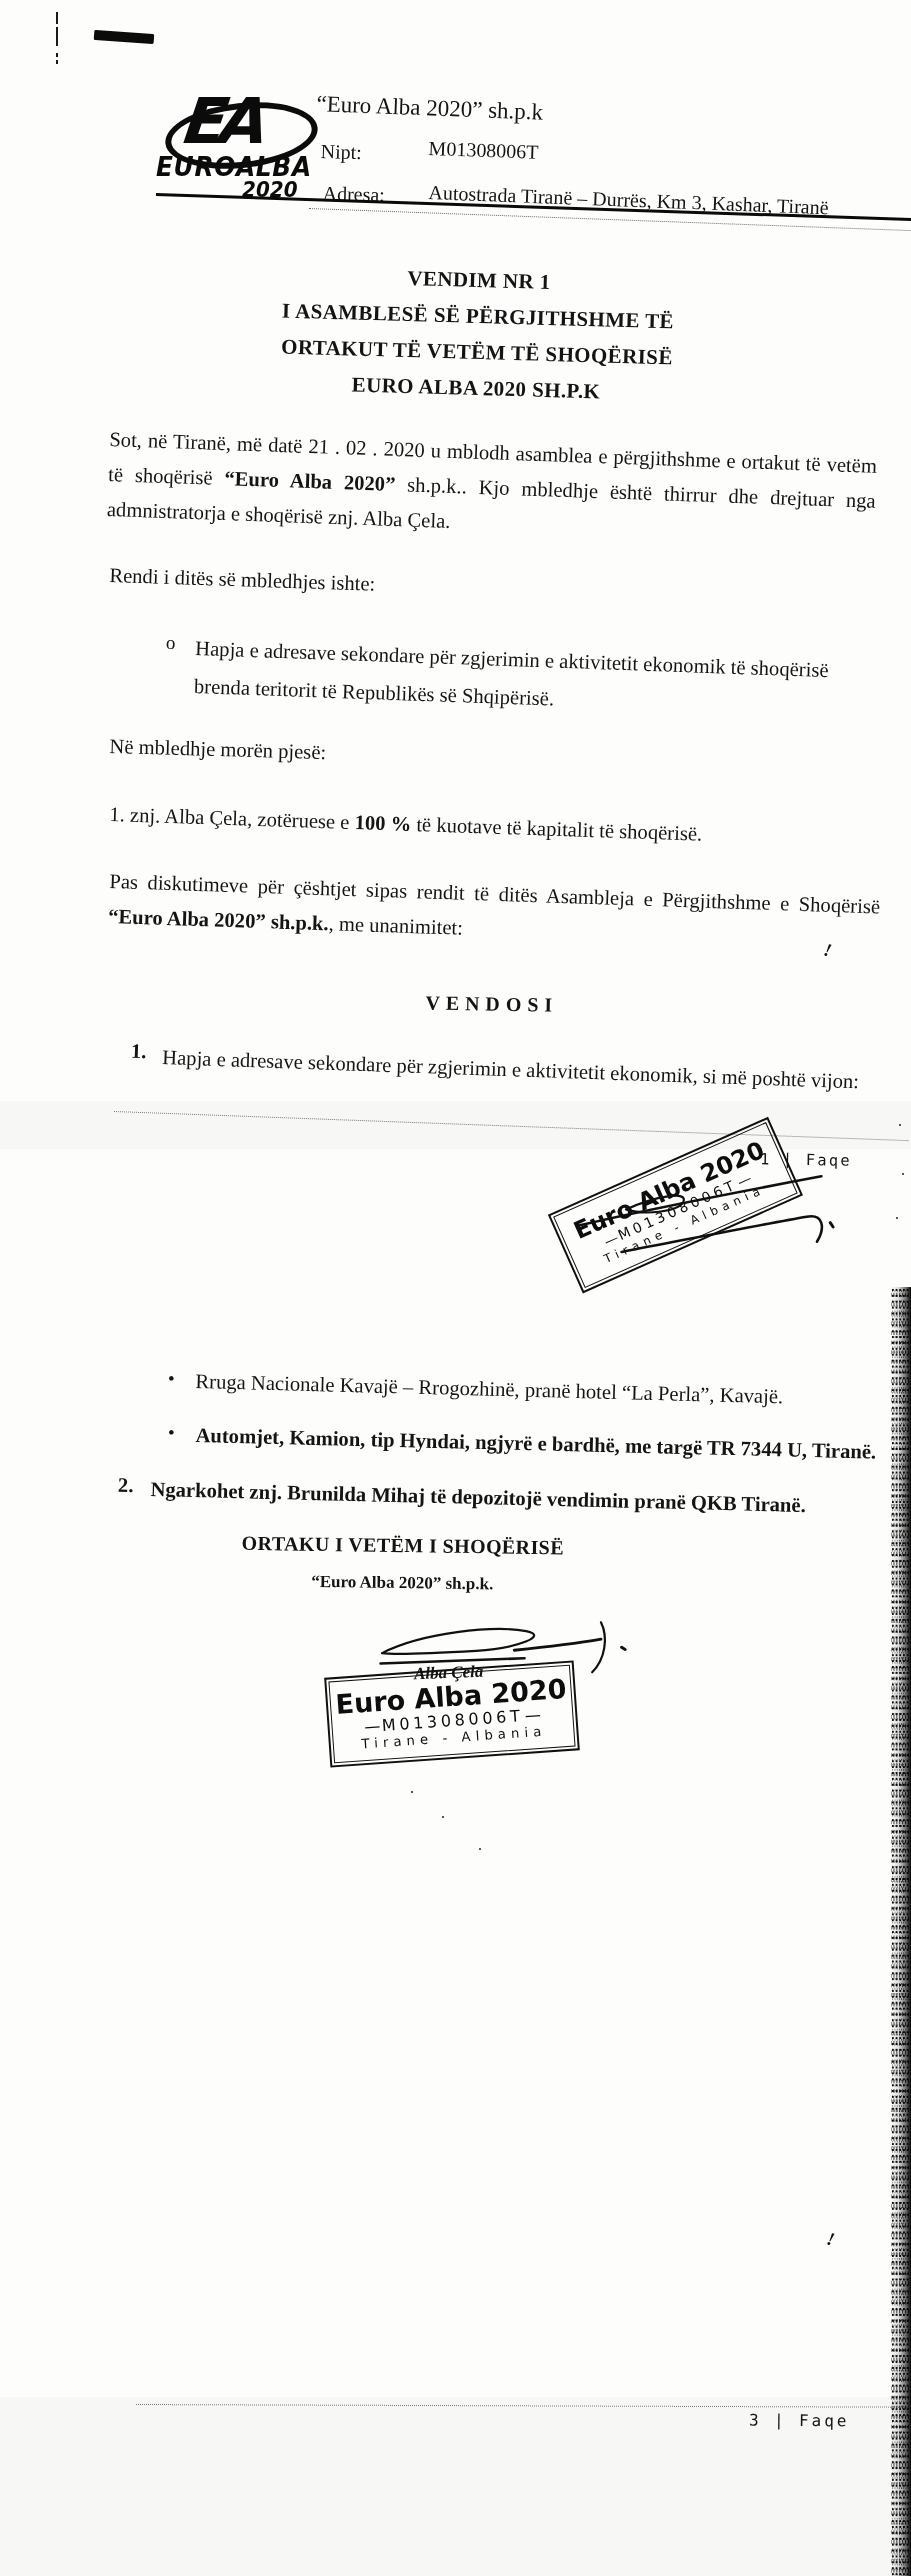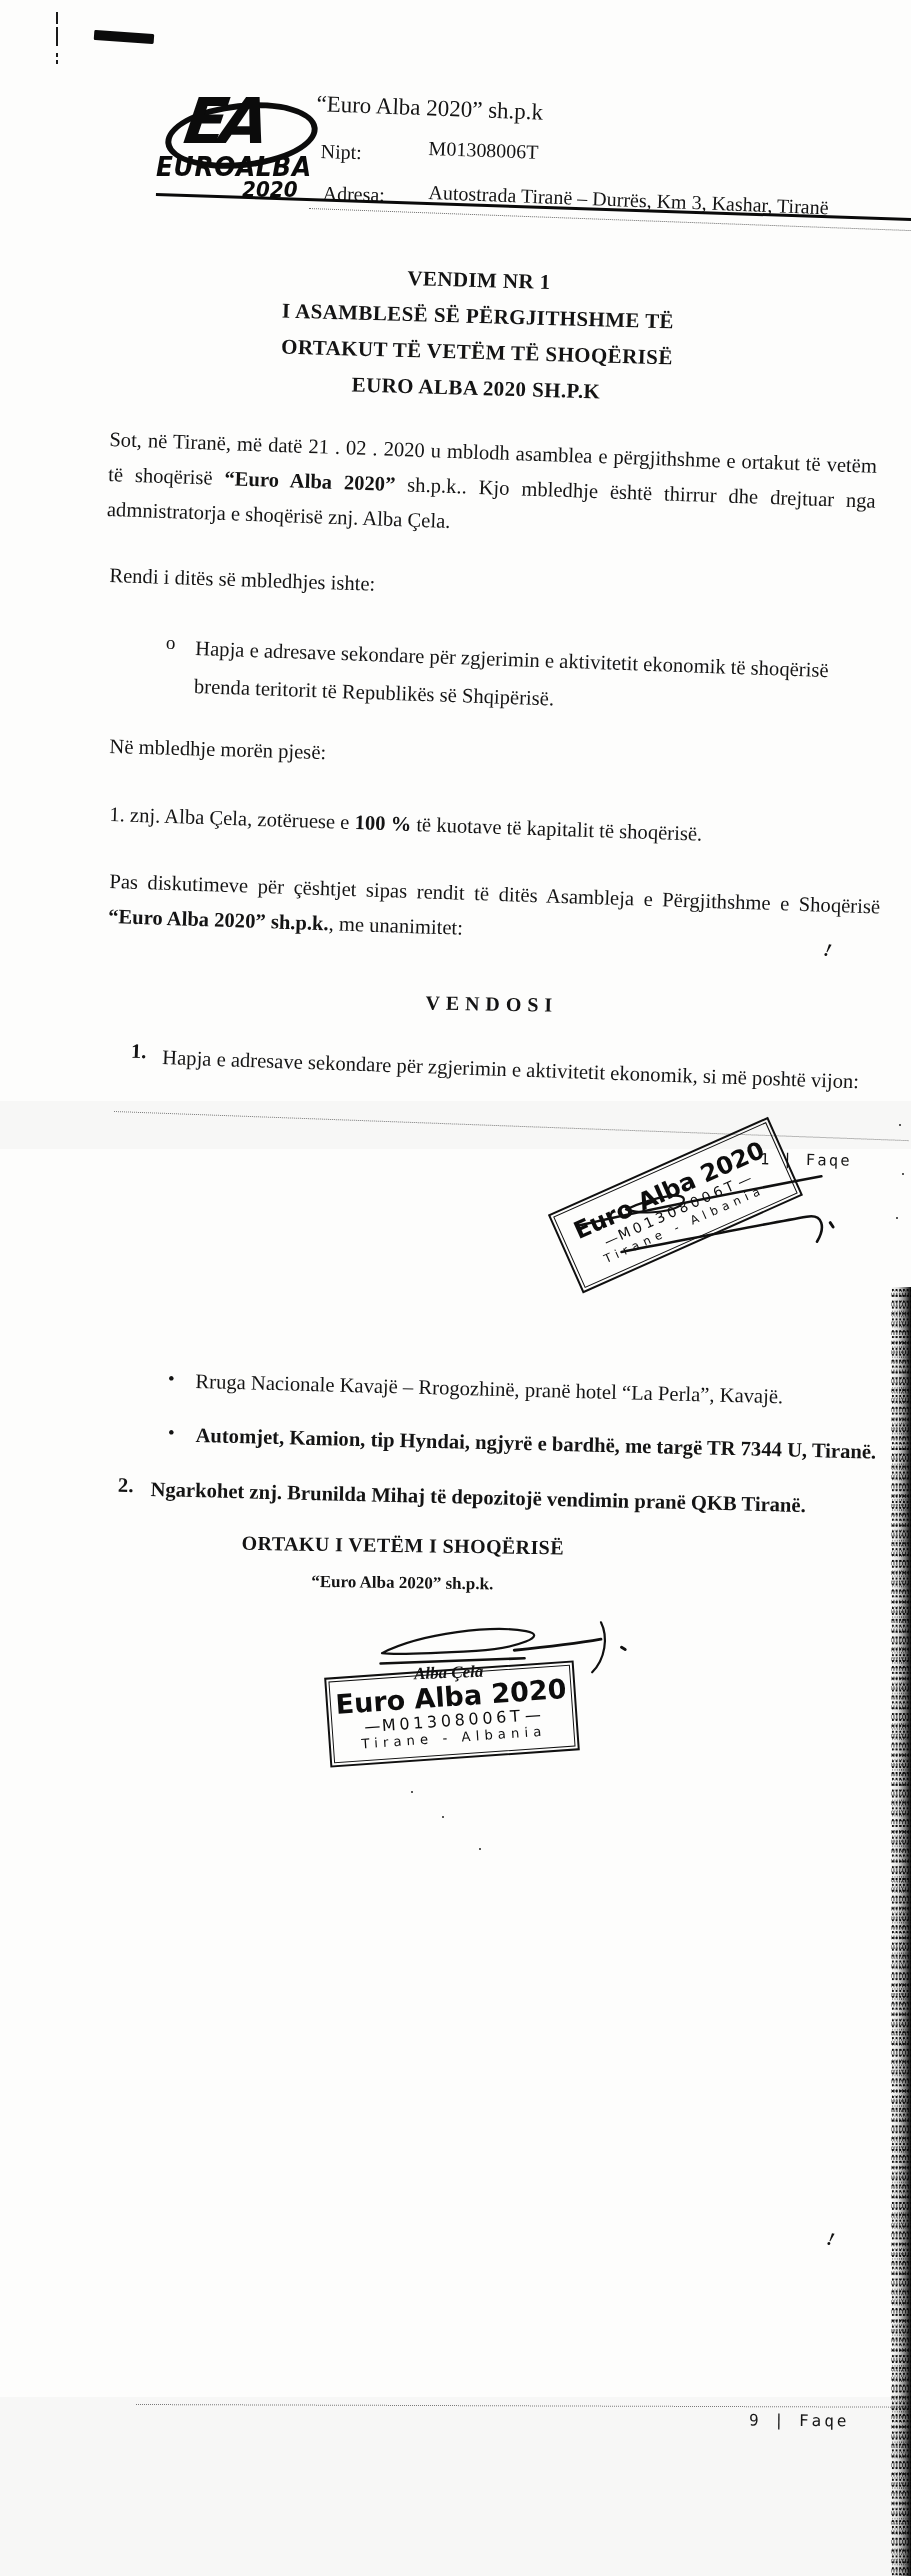--- a/index.html
+++ b/index.html
@@ -185,21 +185,21 @@
   <div class="speck" style="left:479px;top:1848px;"></div>
   <div class="speck" style="left:899px;top:1124px;"></div>
   <div class="speck" style="left:902px;top:1173px;"></div>
   <div class="speck" style="left:896px;top:1217px;"></div>
 
   <div class="excl" style="left:827px;top:2229px;">!</div>
 
   <div class="noise-strip"></div>
 
   <div class="dotline" style="left:136px;top:2404px;width:775px;transform:rotate(.2deg);border-top-width:1.5px;"></div>
-  <div class="pagefoot foot2">9 | Faqe</div>
+  <div class="pagefoot foot2">3 | Faqe</div>
 
   <svg class="overlay" width="911" height="2576" viewBox="0 0 1240 3506">
     <g fill="none" stroke="#101010" stroke-linecap="round">
 
       <path d="M788 1668 C 880 1646, 990 1625, 1118 1601" stroke-width="3.5"></path>
       <path d="M846 1704 C 950 1684, 1050 1664, 1098 1656 C 1120 1652, 1124 1670, 1112 1690" stroke-width="3.5"></path>
       <path d="M852 1646 C 892 1628, 938 1620, 930 1636 C 922 1650, 876 1654, 852 1646" stroke-width="3"></path>
       <path d="M1130 1664 l 4 6" stroke-width="4"></path>
 
       <path d="M520 2250 C 575 2222, 672 2212, 716 2220 C 748 2226, 706 2243, 648 2247 C 596 2250, 538 2253, 520 2250" stroke-width="3"></path>

